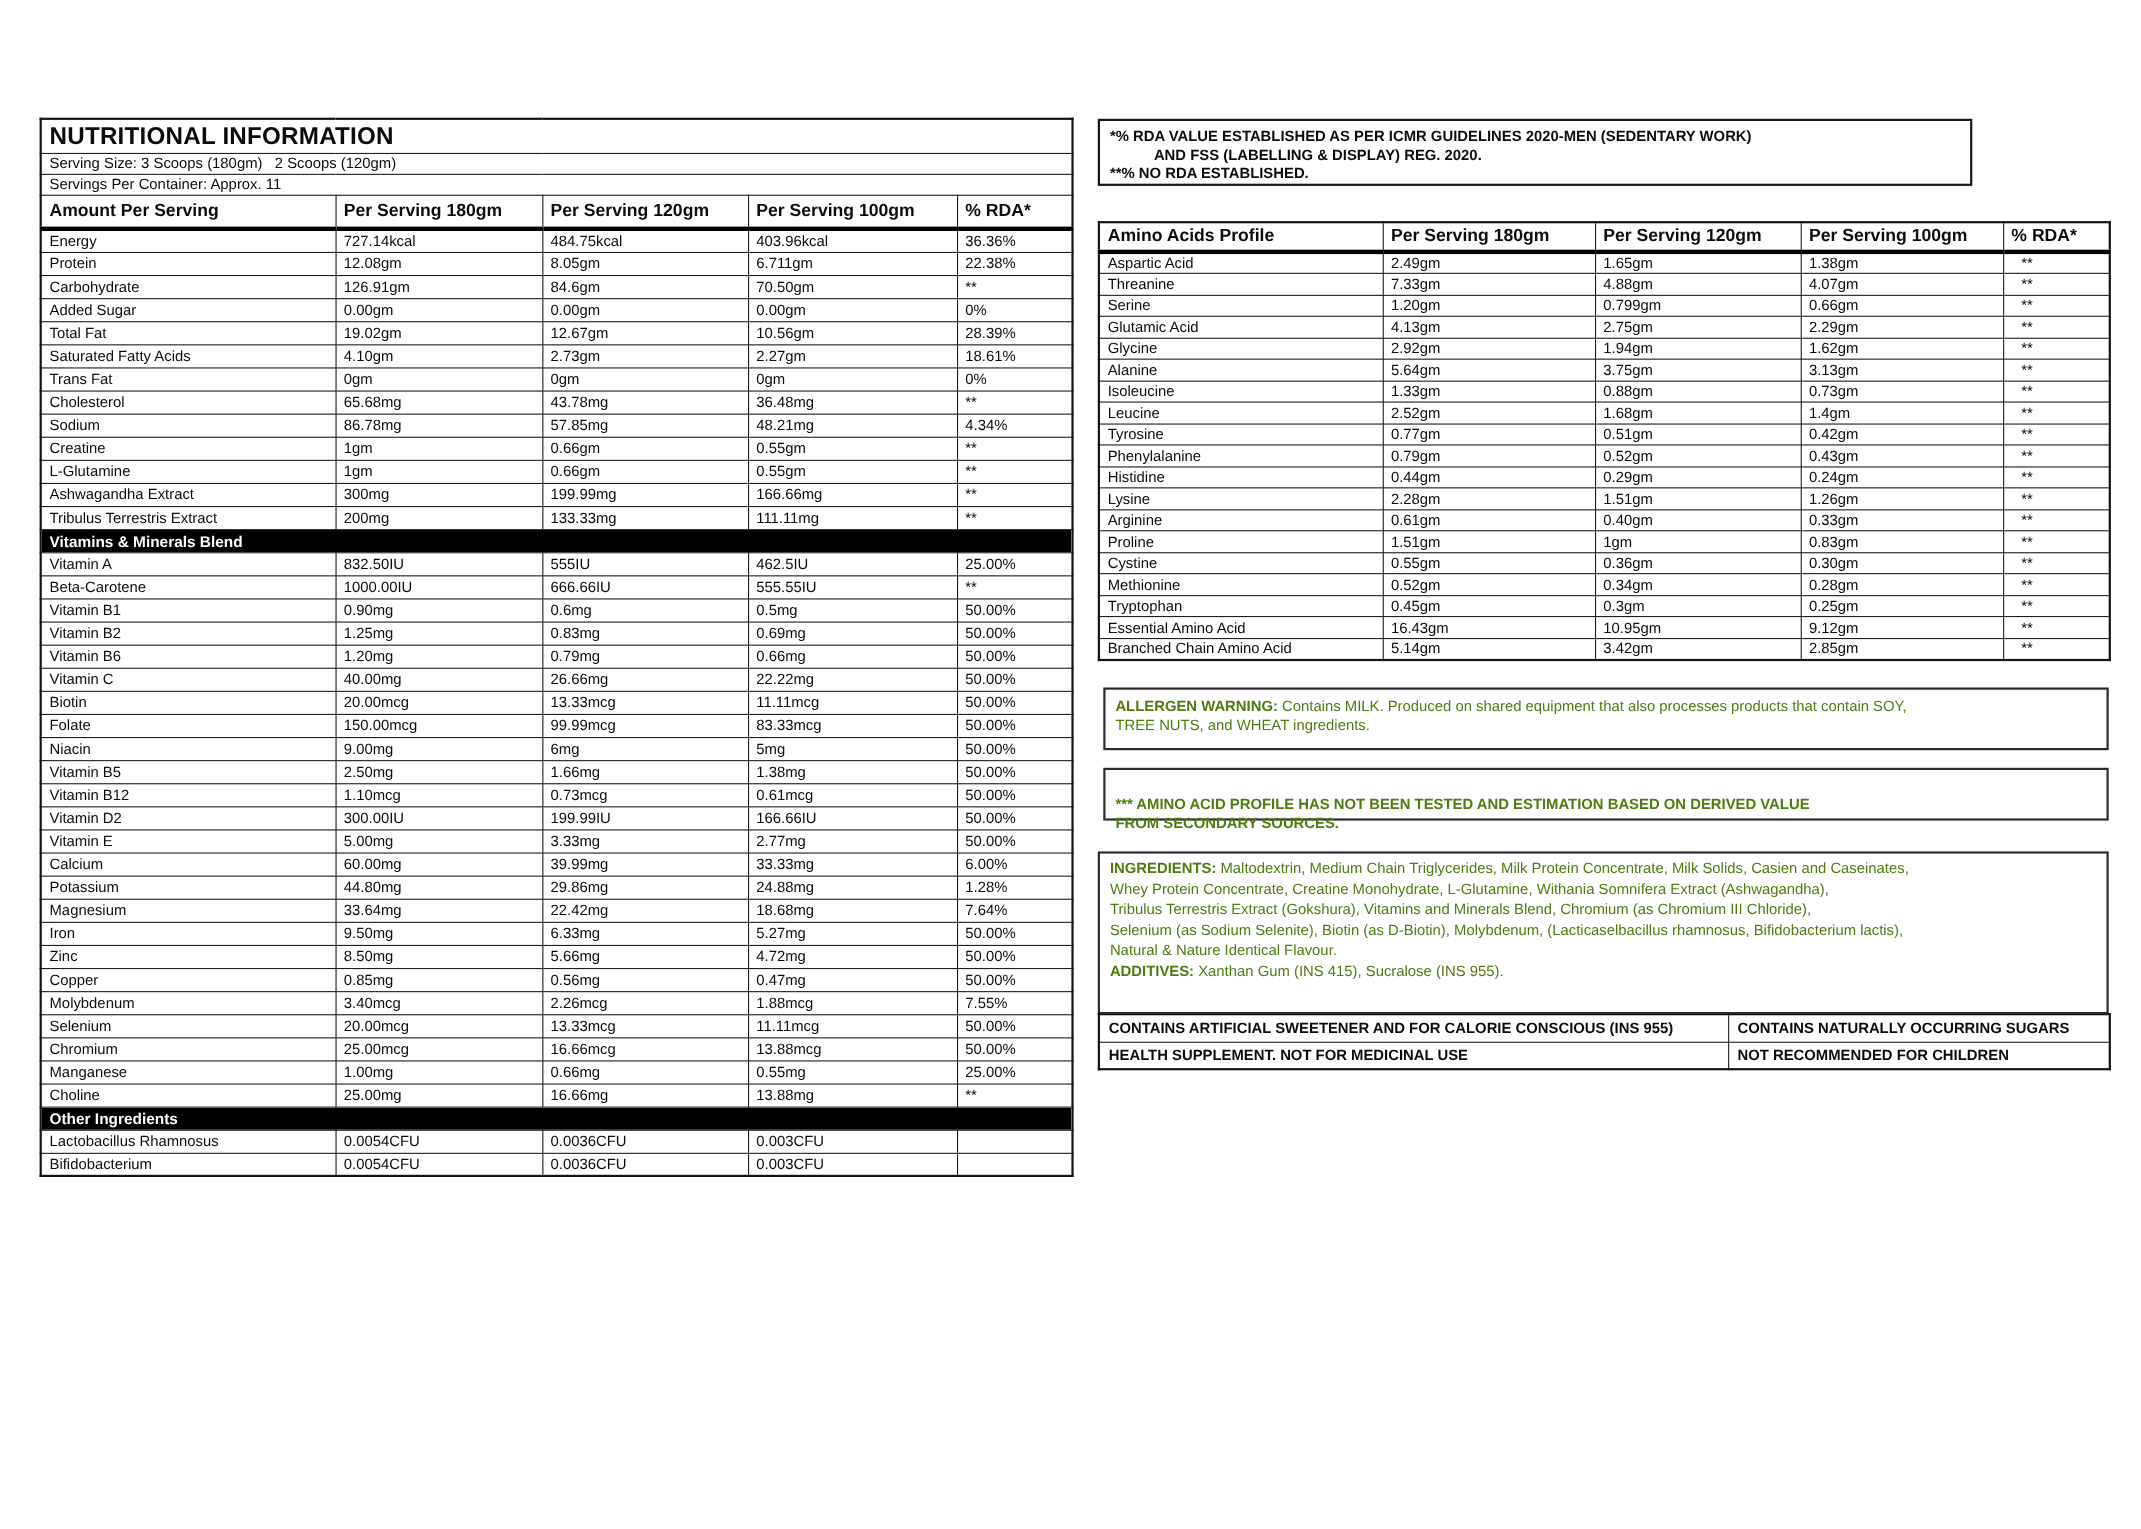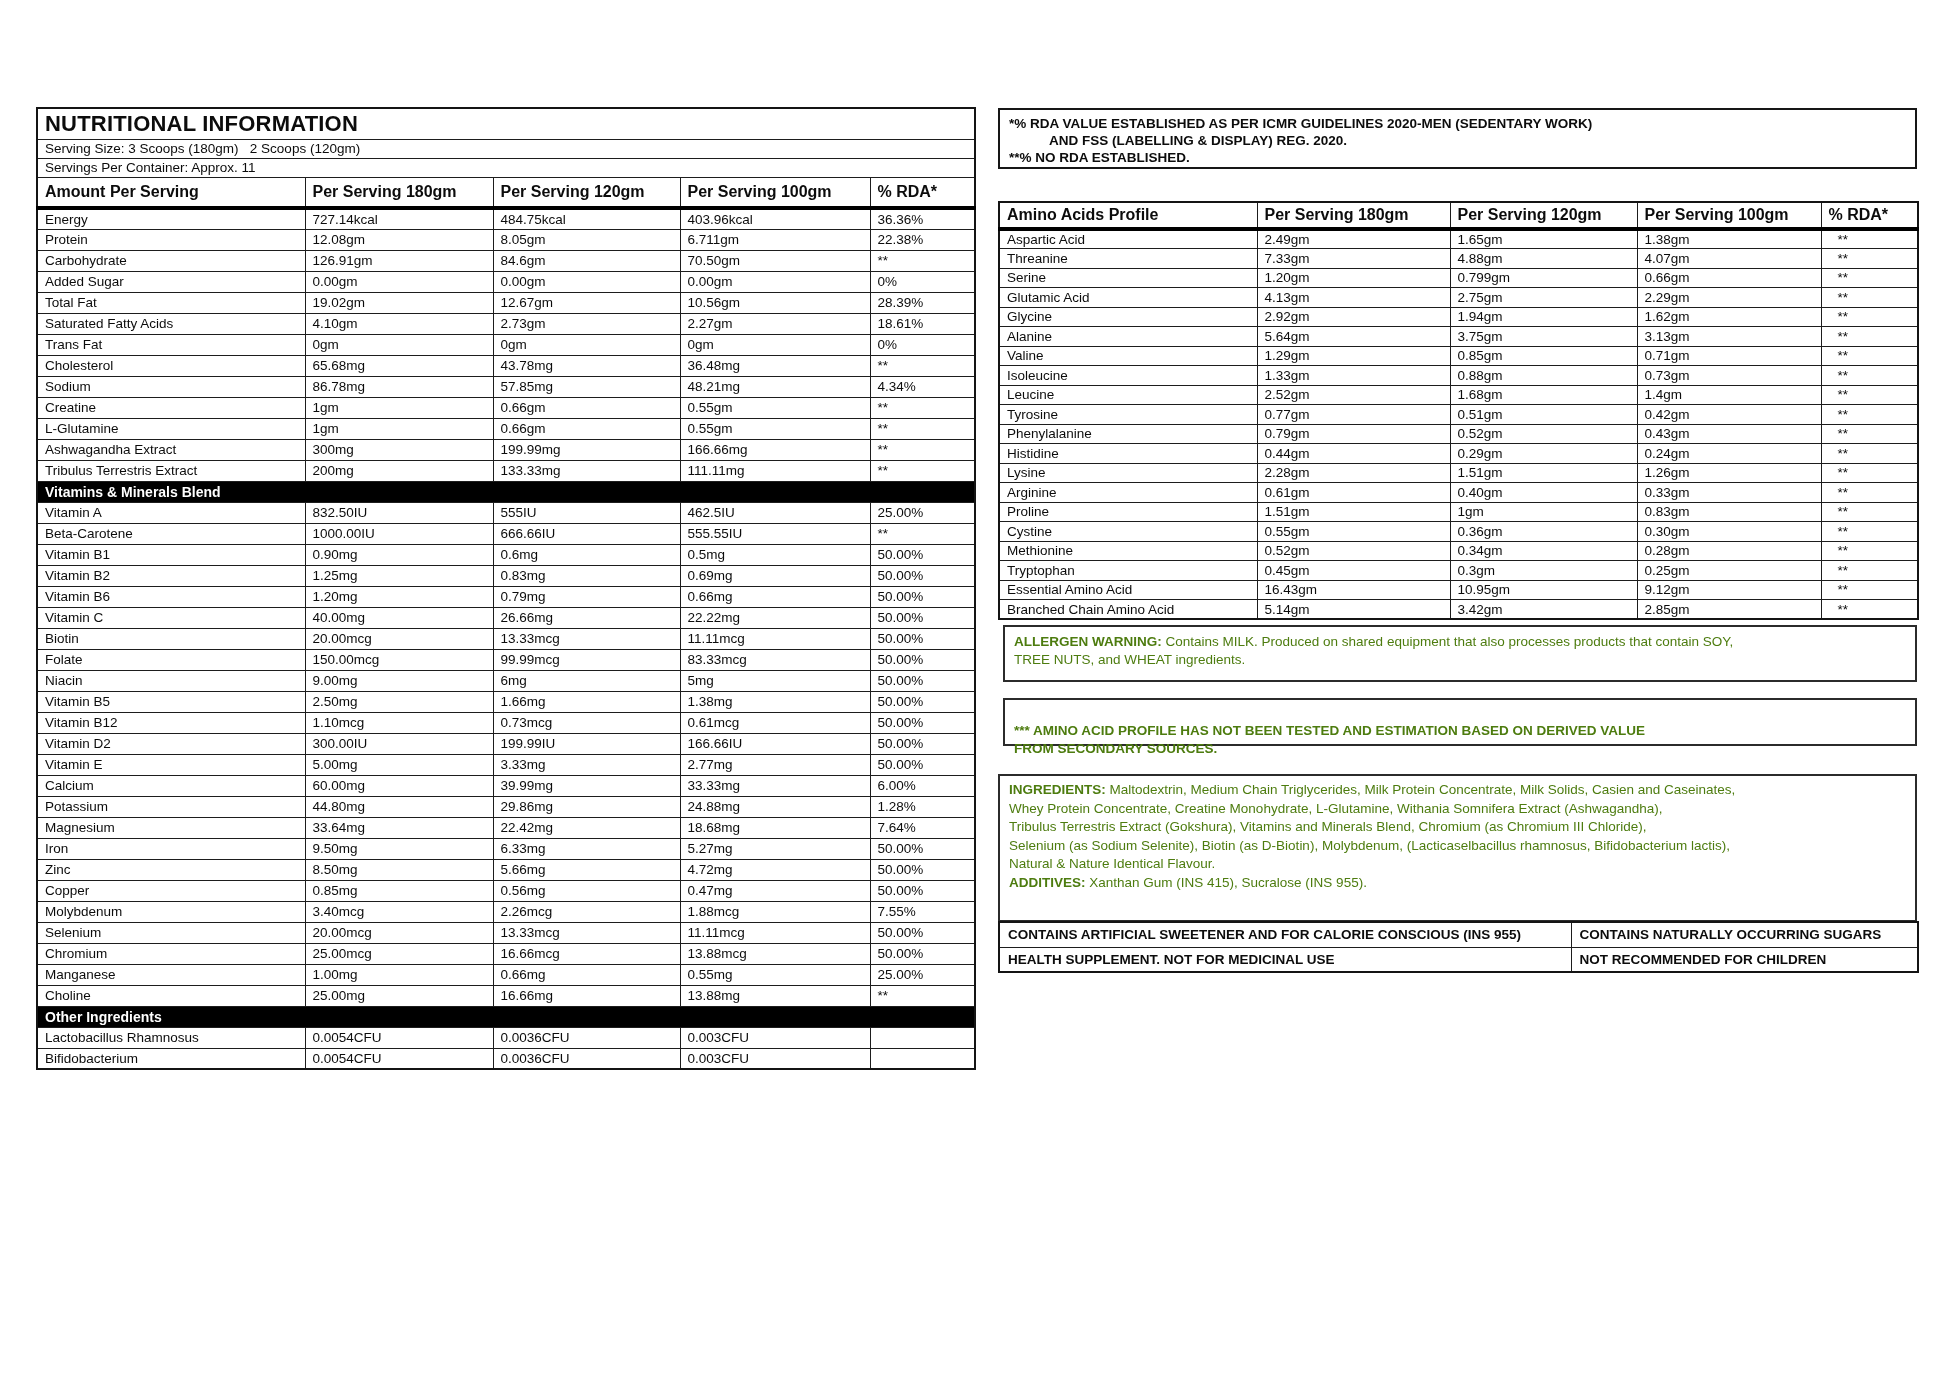--- a/index.html
+++ b/index.html
@@ -15,21 +15,21 @@
   #nutri{left:36px;top:107px;width:938px;}
   #nutri tr.title td{height:31px;font-size:22px;font-weight:700;letter-spacing:.2px;}
   tr.info td{height:19px;white-space:pre;font-size:13.5px;}
   tr.head th{height:31px;font-size:16px;font-weight:700;border-bottom:4.5px solid #000;background:#fff;}
   tr.trow{height:21px;}
   tr.sec td{background:#000;color:#fff;font-weight:700;font-size:14px;height:21px;border-left:1.4px solid #000;border-right:1.4px solid #000;}
 
   
   .notebox{position:absolute;border:2.5px solid #161616;background:#fff;font-weight:700;
            font-size:13.5px;line-height:17px;padding:5px 9px;}
-  #rda-notes{left:998px;top:108px;width:919px;height:61px;}
+  #rda-notes{left:998px;top:108px;width:795px;height:61px;}
   #rda-notes .l2{padding-left:40px;}
 
   
   #amino{left:998px;top:167px;width:919px;margin-top:34px;}
   #amino tr.head th{height:27px;}
   #amino tr.trow{height:19.5px;}
   #amino td.rda{padding-left:16px;}
 
   
   .infobox{position:absolute;border:2px solid #2b2b2b;background:#fff;font-size:13.5px;color:#4d7c0f;}
@@ -416,27 +416,20 @@
           <td class="rda">**</td>
         </tr>
         <tr class="trow">
           <td>Alanine</td>
           <td>5.64gm</td>
           <td>3.75gm</td>
           <td>3.13gm</td>
           <td class="rda">**</td>
         </tr>
         <tr class="trow">
-          <td>Valine</td>
-          <td>1.29gm</td>
-          <td>0.85gm</td>
-          <td>0.71gm</td>
-          <td class="rda">**</td>
-        </tr>
-        <tr class="trow">
           <td>Isoleucine</td>
           <td>1.33gm</td>
           <td>0.88gm</td>
           <td>0.73gm</td>
           <td class="rda">**</td>
         </tr>
         <tr class="trow">
           <td>Leucine</td>
           <td>2.52gm</td>
           <td>1.68gm</td>

